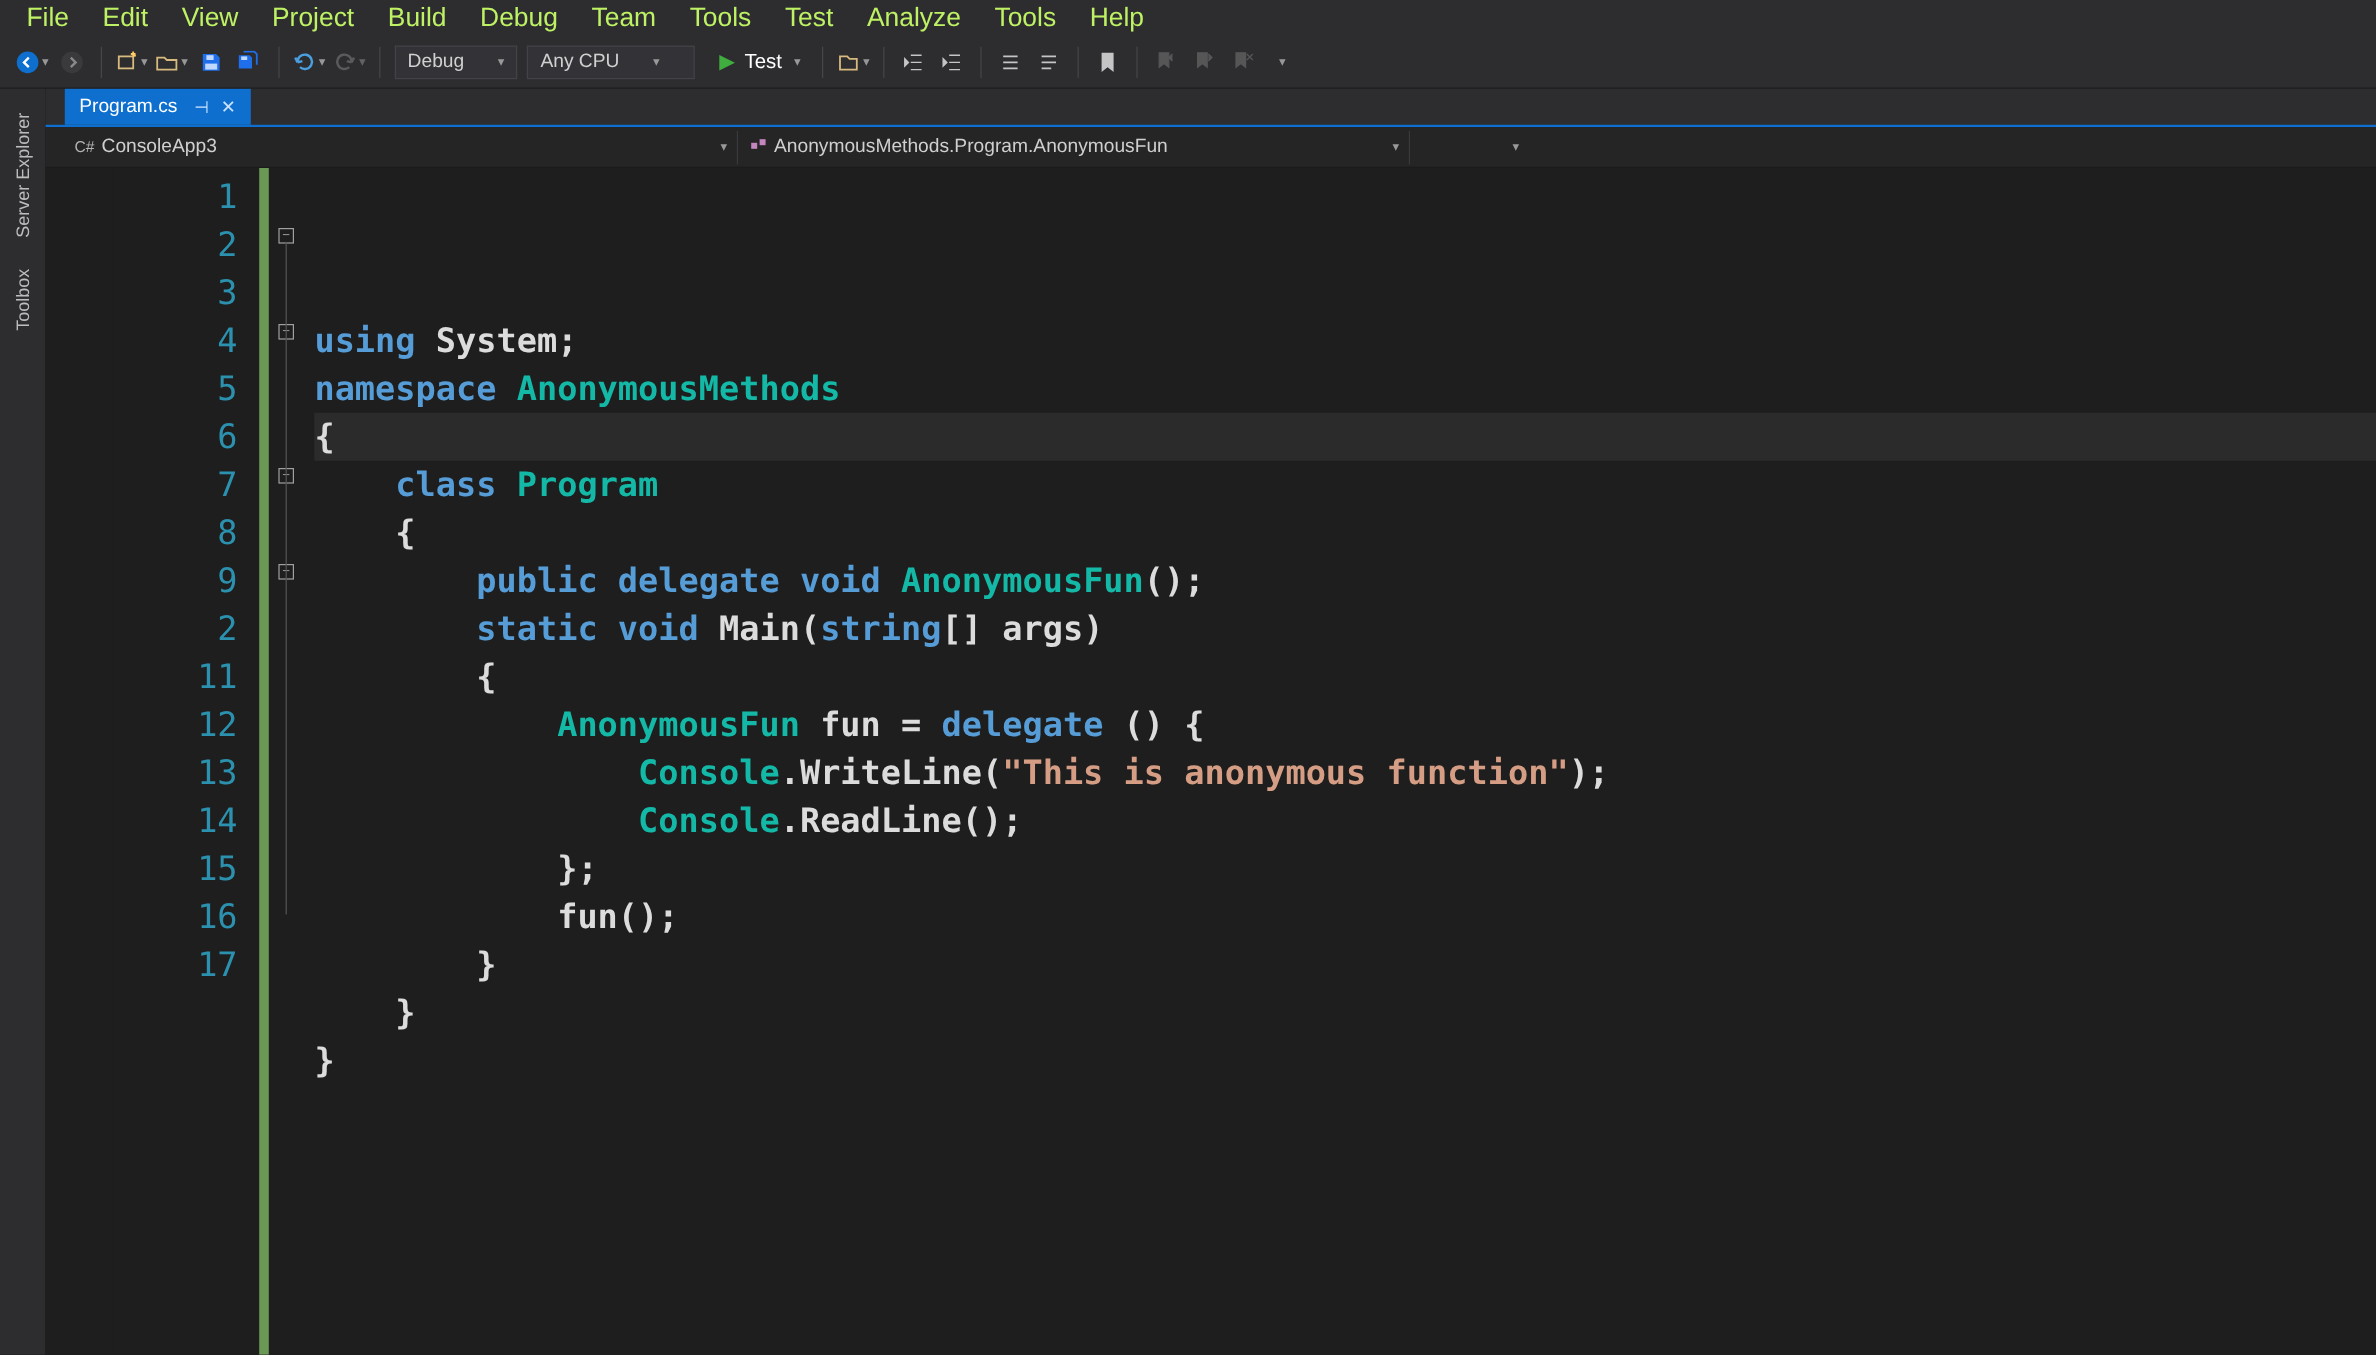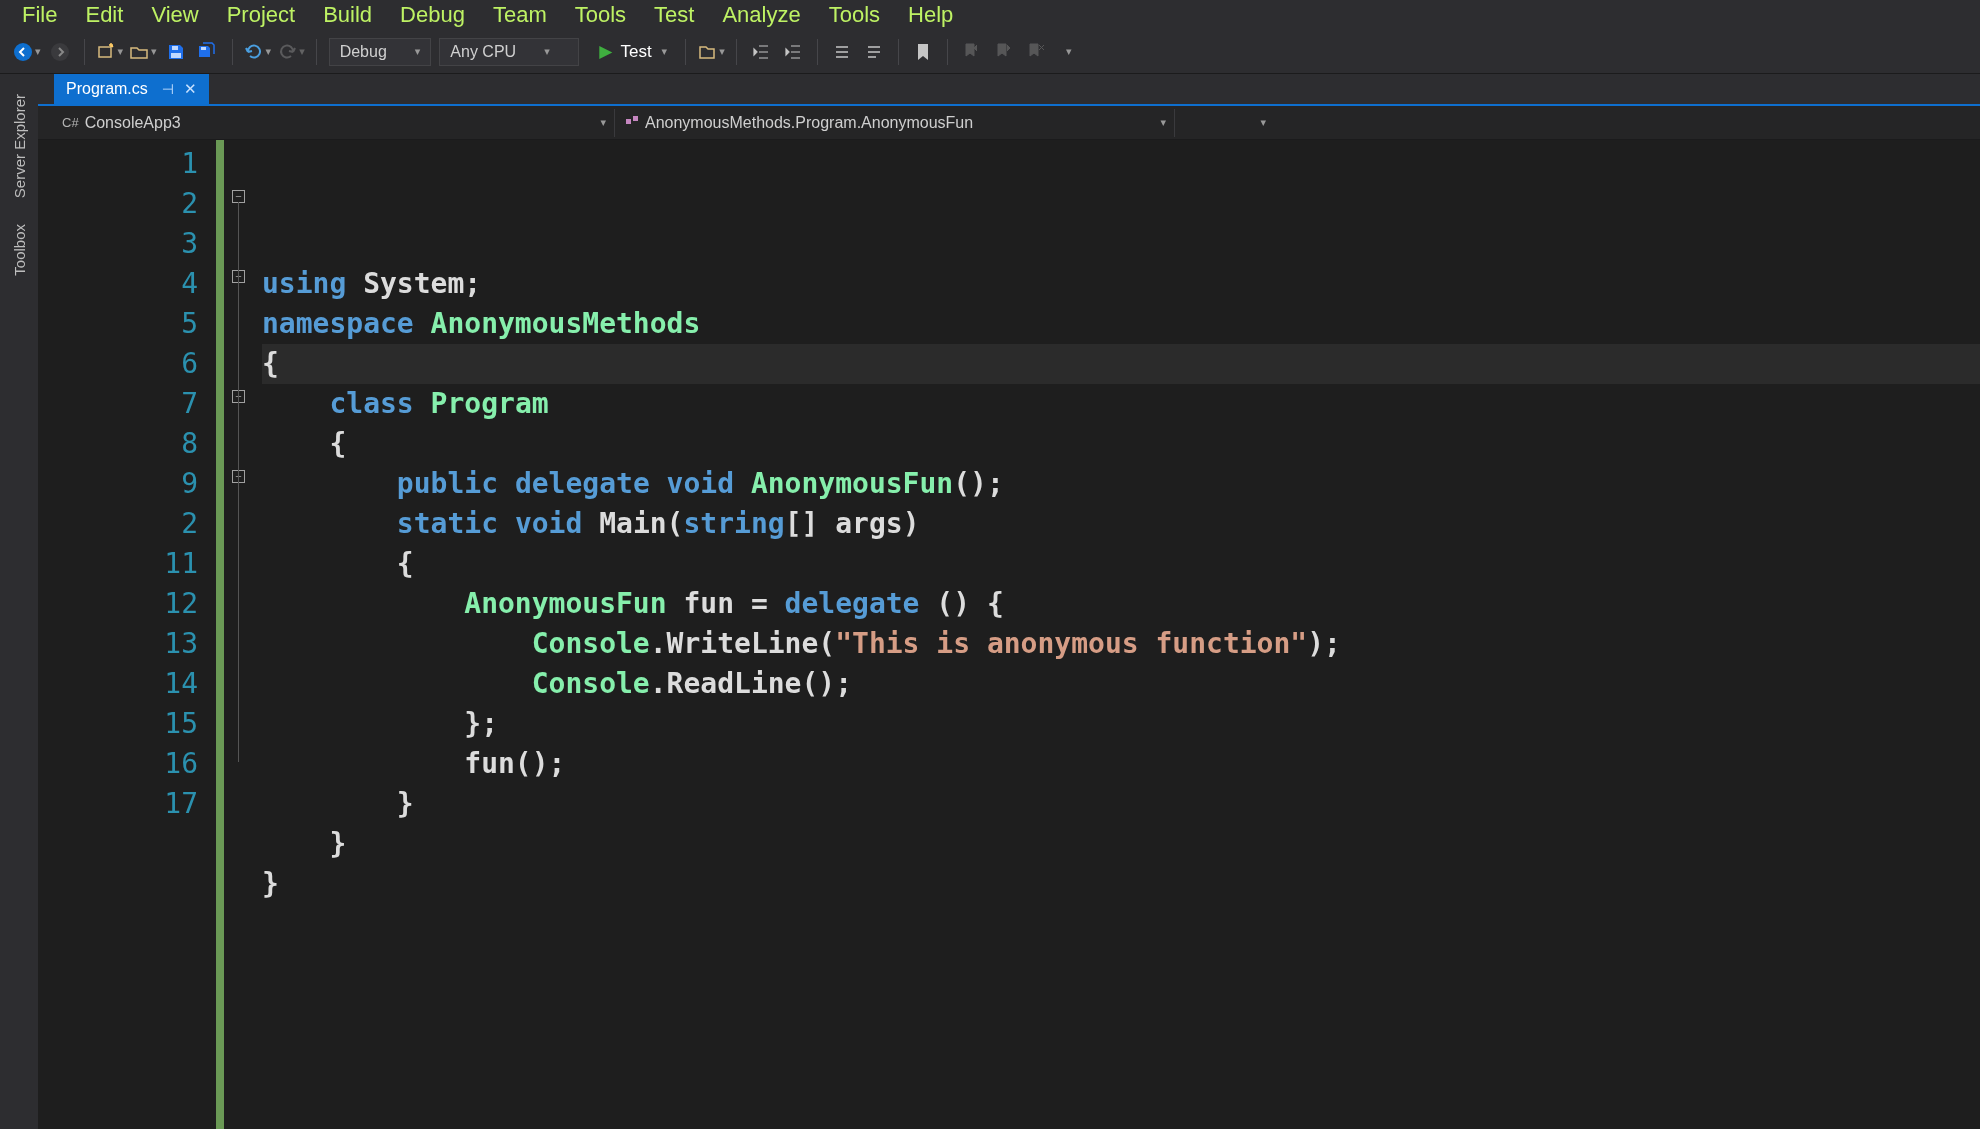--- a/index.html
+++ b/index.html
@@ -112,21 +112,21 @@
 .outl-vline { position:absolute; left:12px; width:0; border-left:1px solid #555; }
 
 .code {
   flex:1; font-family:Consolas,monospace; font-size:28px;
   line-height:40px; white-space:pre; padding-top:4px;
   position:relative;
 }
 .code .ln { height:40px; position:relative;font-weight:bold; }
 .hl { position:absolute; left:0; right:0; height:40px; background:rgba(90,90,90,0.22); pointer-events:none; }
 .kw { color:#569cd6; }
-.typ { color:#86efac; }
+.typ { color:#14b8a6; }
 .str { color:#d69d85; }
 .pln { color:#dcdcdc; }
 </style>
 </head>
 <body>
 
 <div class="menubar">
   <div class="item">File</div>
   <div class="item">Edit</div>
   <div class="item">View</div>

